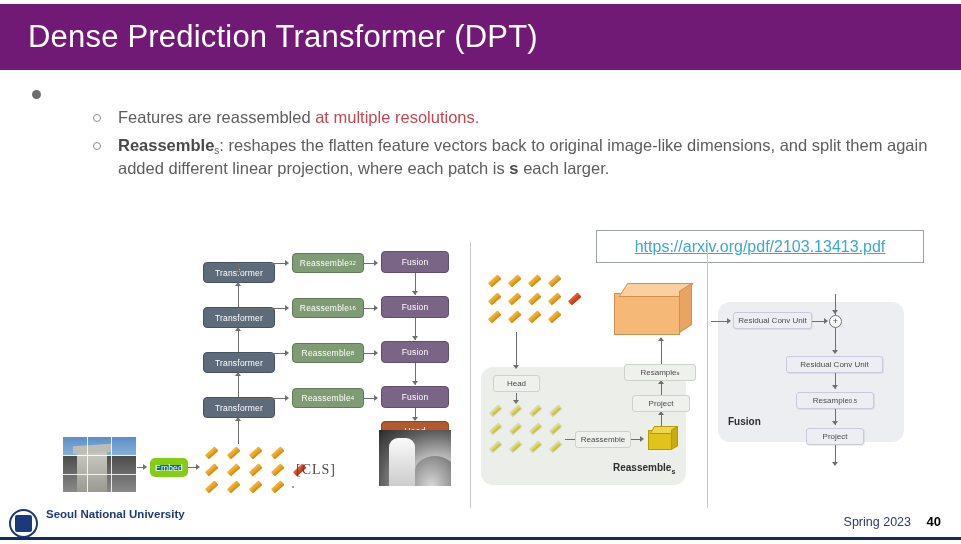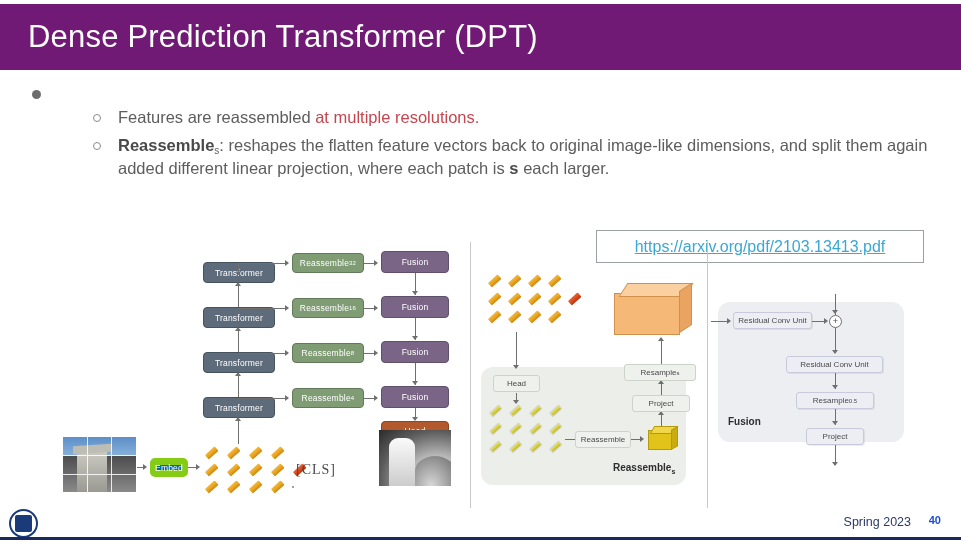--- a/index.html
+++ b/index.html
@@ -223,21 +223,21 @@
     display: flex; align-items: center; justify-content: center;
   }
   #snu-logo .inner {
     width: 17px; height: 17px; background: #1b3a7a;
     border-radius: 2px;
   }
   #uni-names { position: absolute; left: 46px; top: 507px; }
   #uni-name1 { font-size: 11.5px; font-weight: bold; color: #1b3a7a; line-height: 1.35; }
   #uni-name2 { font-size: 11px; color: #1b3a7a; line-height: 1.35; }
   #term { position: absolute; right: 50px; top: 515px; font-size: 12.5px; color: #2b3a63; }
-  #page-num { position: absolute; right: 20px; top: 514px; font-size: 11px; font-weight: bold; color: #1d4ed8; }
+  #page-num { position: absolute; right: 20px; top: 514px; font-size: 13px; font-weight: bold; color: #000000; }
 </style>
 </head>
 <body>
 
 <div id="title-bar">
   <div id="title-text">Dense Prediction Transformer (DPT)</div>
 </div>
 
 <div id="content">
 
@@ -515,16 +515,17 @@
 
 <div id="depth-map">
   <div class="shape"></div>
   <div class="shade"></div>
 </div>
 
 <div id="snu-logo">
   <div class="inner"></div>
 </div>
 <div id="uni-names">
+  <div id="uni-name1">Seoul National University</div>
 </div>
 <div id="term">Spring 2023</div>
 <div id="page-num">40</div>
 <div id="footer-rule"></div>
 
 </body></html>

